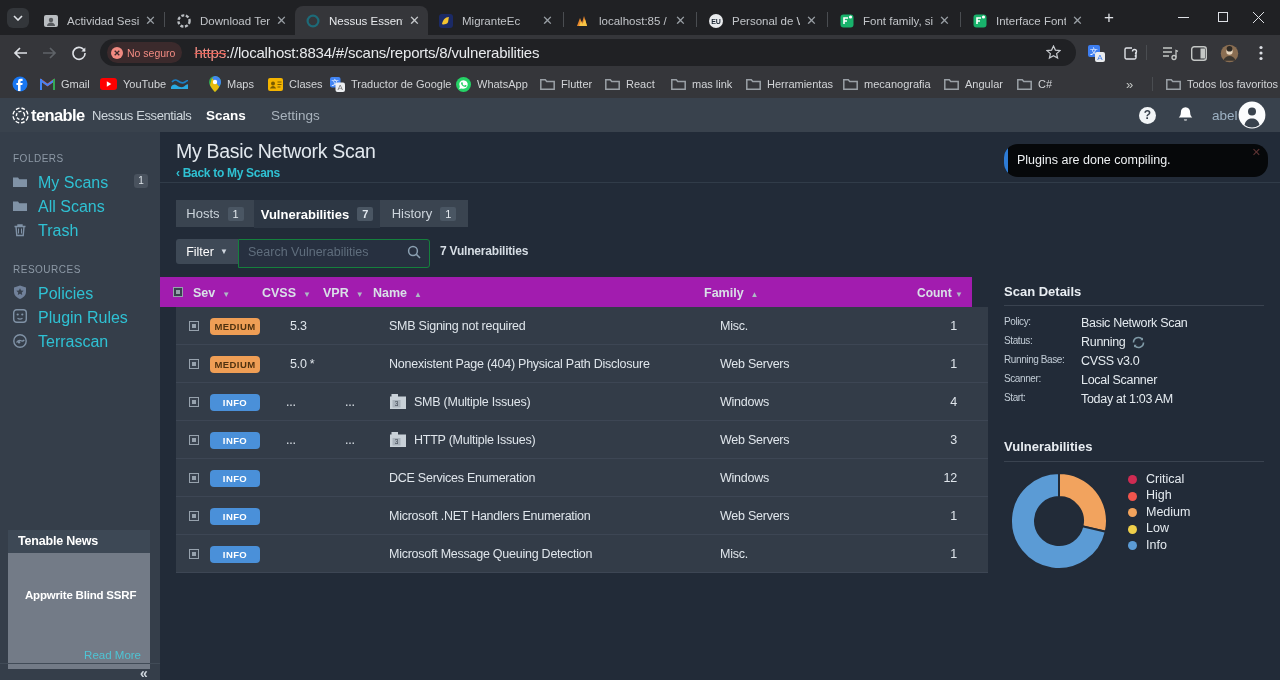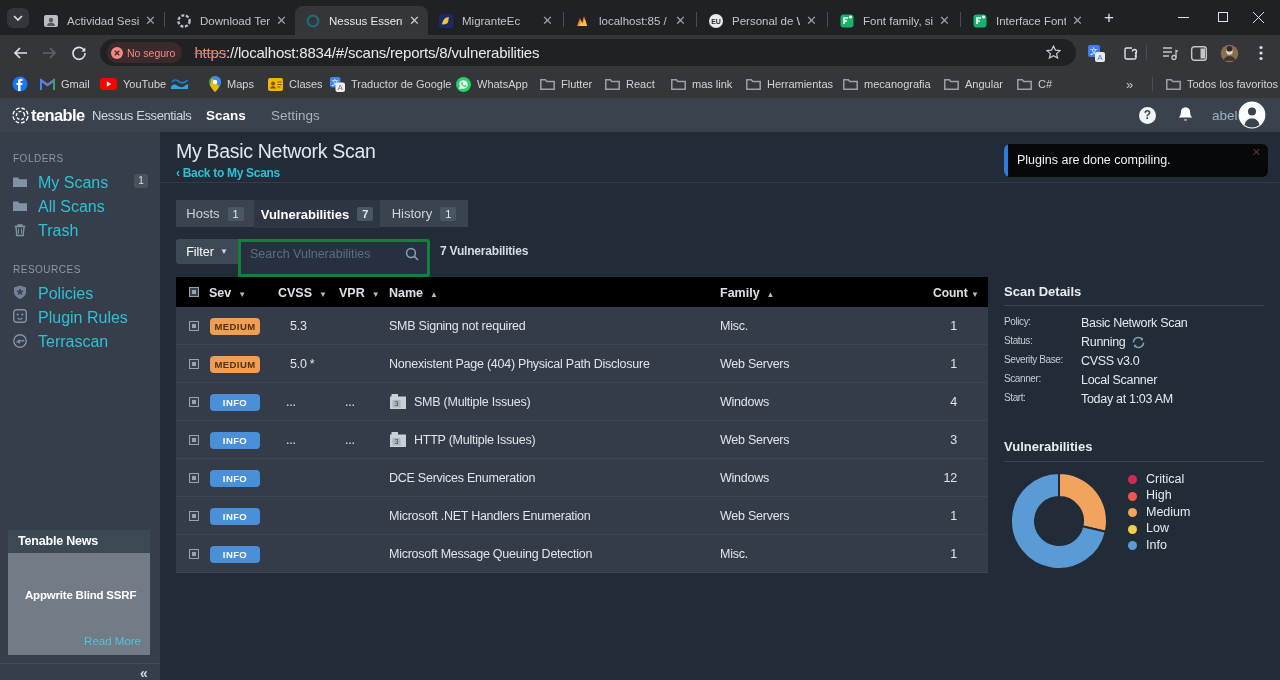--- a/index.html
+++ b/index.html
@@ -405,55 +405,55 @@
       </svg>
   <div class="sitem" style="top:177px;">Plugin Rules</div>
   <svg class="sicon" style="top:202px;" viewBox="0 0 14 14">
         <circle cx="7" cy="7" r="6.2" fill="none" stroke="#8092a6" stroke-width="1.4"></circle>
         <path d="M3.5 8.5c1-1.8 2.6-2.6 4.3-1.8 1.4.6 2.7.2 3.4-.9" stroke="#8092a6" stroke-width="1.3" fill="none"></path>
         <circle cx="6" cy="8.2" r="1.2" fill="#8092a6"></circle>
       </svg>
   <div class="sitem" style="top:201px;">Terrascan</div>
   <div class="abs" style="left:8px;top:398px;width:142px;height:125px;">
     <div style="height:23px;background:#3d4855;color:#fff;font-size:12.5px;letter-spacing:-.2px;font-weight:bold;line-height:23px;padding-left:10px;">Tenable News</div>
-    <div style="height:102px;background:#737b87;position:relative;">
+    <div style="height:116px;background:#737b87;position:relative;">
       <div style="position:absolute;left:17px;top:36px;font-size:11.5px;letter-spacing:-.2px;font-weight:bold;color:#fff;white-space:nowrap;">Appwrite Blind SSRF</div>
       <div style="position:absolute;right:9px;bottom:8px;font-size:11.5px;color:#4fc4d4;">Read More</div>
     </div>
   </div>
   <div class="abs" style="left:0;top:531px;width:160px;height:17px;border-top:1px solid #414b57;"></div>
   <div class="abs" style="left:140px;top:533px;font-size:14px;font-weight:bold;color:#cfd6dd;">«</div>
 </div>
 
 <div class="content">
   <div class="abs" style="left:16px;top:8px;font-size:19.5px;letter-spacing:-.3px;color:#e2e8ee;">My Basic Network Scan</div>
   <div class="abs" style="left:16px;top:34px;font-size:12px;letter-spacing:-.3px;font-weight:bold;color:#2fc1d3;">‹ Back to My Scans</div>
   <div class="abs" style="left:0;top:50px;width:1120px;height:1px;background:#313c49;"></div>
 
-  <div class="abs" style="left:844px;top:12px;width:264px;height:33px;background:#06080a;border-radius:6px;overflow:hidden;">
+  <div class="abs" style="left:844px;top:12px;width:264px;height:33px;background:#06080a;border-radius:14px;overflow:hidden;">
     <div style="position:absolute;left:0;top:0;width:4px;height:33px;background:#2e7cd6;"></div>
     <div style="position:absolute;left:13px;top:9px;font-size:12.5px;color:#eef1f3;">Plugins are done compiling.</div>
     <div style="position:absolute;right:7px;top:2px;font-size:11px;color:#5e3434;">✕</div>
   </div>
 
   <div class="ctab" style="left:16px;width:78px;">Hosts <span class="bdg">1</span></div>
   <div class="ctab on" style="left:94px;width:126px;">Vulnerabilities <span class="bdg">7</span></div>
   <div class="ctab" style="left:220px;width:88px;">History <span class="bdg">1</span></div>
 
   <div class="abs" style="left:16px;top:107px;width:62px;height:25px;background:#3e4956;border-radius:3px 0 0 3px;color:#fff;font-size:12.5px;display:flex;align-items:center;justify-content:center;gap:6px;">Filter <span style="font-size:8px;color:#cfd6de;">▼</span></div>
-  <div class="abs" style="left:78px;top:107px;width:192px;height:38px;background:#273040;border:3px solid #15803d;border-radius:0 3px 3px 0;">
+  <div class="abs" style="left:78px;top:107px;width:192px;height:29px;background:#273040;border:1px solid #15803d;border-radius:0 3px 3px 0;">
     <div style="position:absolute;left:9px;top:5px;font-size:12.5px;color:#5f6d7c;">Search Vulnerabilities</div>
     <svg style="position:absolute;right:8px;top:5px;" width="14" height="14" viewBox="0 0 14 14">
           <circle cx="6" cy="6" r="4.4" fill="none" stroke="#8ba0b2" stroke-width="1.5"></circle>
           <path d="M9.4 9.4L13 13" stroke="#8ba0b2" stroke-width="1.5"></path>
         </svg>
   </div>
   <div class="abs" style="left:280px;top:112px;font-size:12px;letter-spacing:-.2px;font-weight:bold;color:#d6dde4;">7 Vulnerabilities</div>
 
-  <div class="abs" style="left:16px;top:145px;width:812px;height:30px;background:#000000;">
+  <div class="abs" style="left:0;top:145px;width:812px;height:30px;background:#a21caf;">
     <div class="cbx" style="top:10px;"></div>
     <div class="th" style="left:33px;">Sev &nbsp;<span class="caret">▼</span></div>
     <div class="th" style="left:102px;">CVSS &nbsp;<span class="caret">▼</span></div>
     <div class="th" style="left:163px;">VPR &nbsp;<span class="caret">▼</span></div>
     <div class="th" style="left:213px;">Name &nbsp;<span class="caret">▲</span></div>
     <div class="th" style="left:544px;">Family &nbsp;<span class="caret">▲</span></div>
     <div class="th" style="left:757px;font-size:12px;">Count <span class="caret">▼</span></div>
   </div>
 
   <div class="row" style="left:16px;top:175px;">
@@ -525,21 +525,21 @@
   <div class="abs" style="left:844px;top:152px;font-size:13px;font-weight:bold;color:#e8edf2;">Scan Details</div>
   <div class="abs" style="left:844px;top:173px;width:260px;height:1px;background:#3a4350;"></div>
   <div class="dlabel" style="left:844px;top:184px;">Policy:</div>
       <div class="dvalue" style="left:921px;top:184px;">Basic Network Scan</div>
   <div class="dlabel" style="left:844px;top:203px;">Status:</div>
       <div class="dvalue" style="left:921px;top:203px;">Running</div>
   <svg class="abs" style="left:972px;top:204px;" width="13" height="13" viewBox="0 0 13 13">
         <path d="M11.5 6.5a5 5 0 0 1-8.9 3.1M1.5 6.5a5 5 0 0 1 8.9-3.1" fill="none" stroke="#7f99a6" stroke-width="1.6"></path>
         <path d="M2 11.5V8.8h2.7zM11 1.5v2.7H8.3z" fill="#7f99a6"></path>
       </svg>
-  <div class="dlabel" style="left:844px;top:222px;">Severity Base:</div>
+  <div class="dlabel" style="left:844px;top:222px;">Running Base:</div>
       <div class="dvalue" style="left:921px;top:222px;">CVSS v3.0</div>
   <div class="dlabel" style="left:844px;top:241px;">Scanner:</div>
       <div class="dvalue" style="left:921px;top:241px;">Local Scanner</div>
   <div class="dlabel" style="left:844px;top:260px;">Start:</div>
       <div class="dvalue" style="left:921px;top:260px;">Today at 1:03 AM</div>
 
   <div class="abs" style="left:844px;top:307px;font-size:13px;font-weight:bold;color:#e8edf2;">Vulnerabilities</div>
   <div class="abs" style="left:844px;top:329px;width:260px;height:1px;background:#3a4350;"></div>
   <svg class="abs" style="left:839px;top:329px;" width="120" height="120" viewBox="-60 -60 120 120">
     <path d="M0 -48 A48 48 0 0 1 46.8 10.68 L23.4 5.34 A24 24 0 0 0 0 -24 Z" fill="#f2a35e" stroke="#222b38" stroke-width="2"></path>

